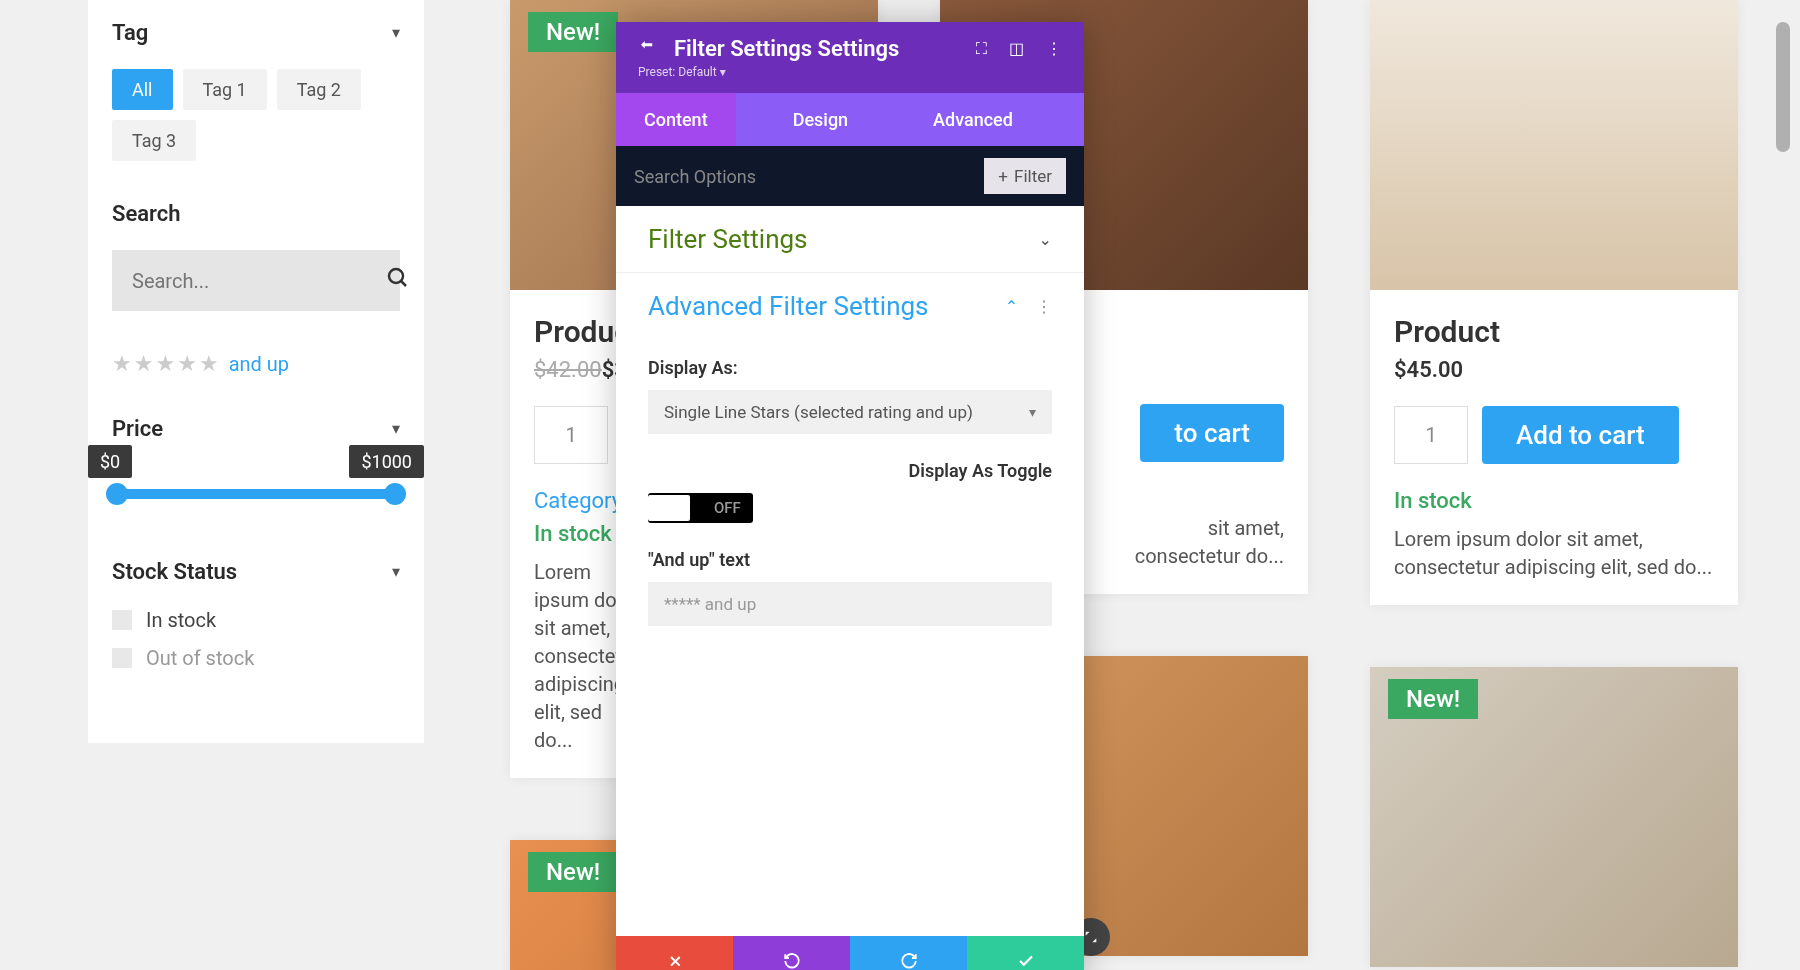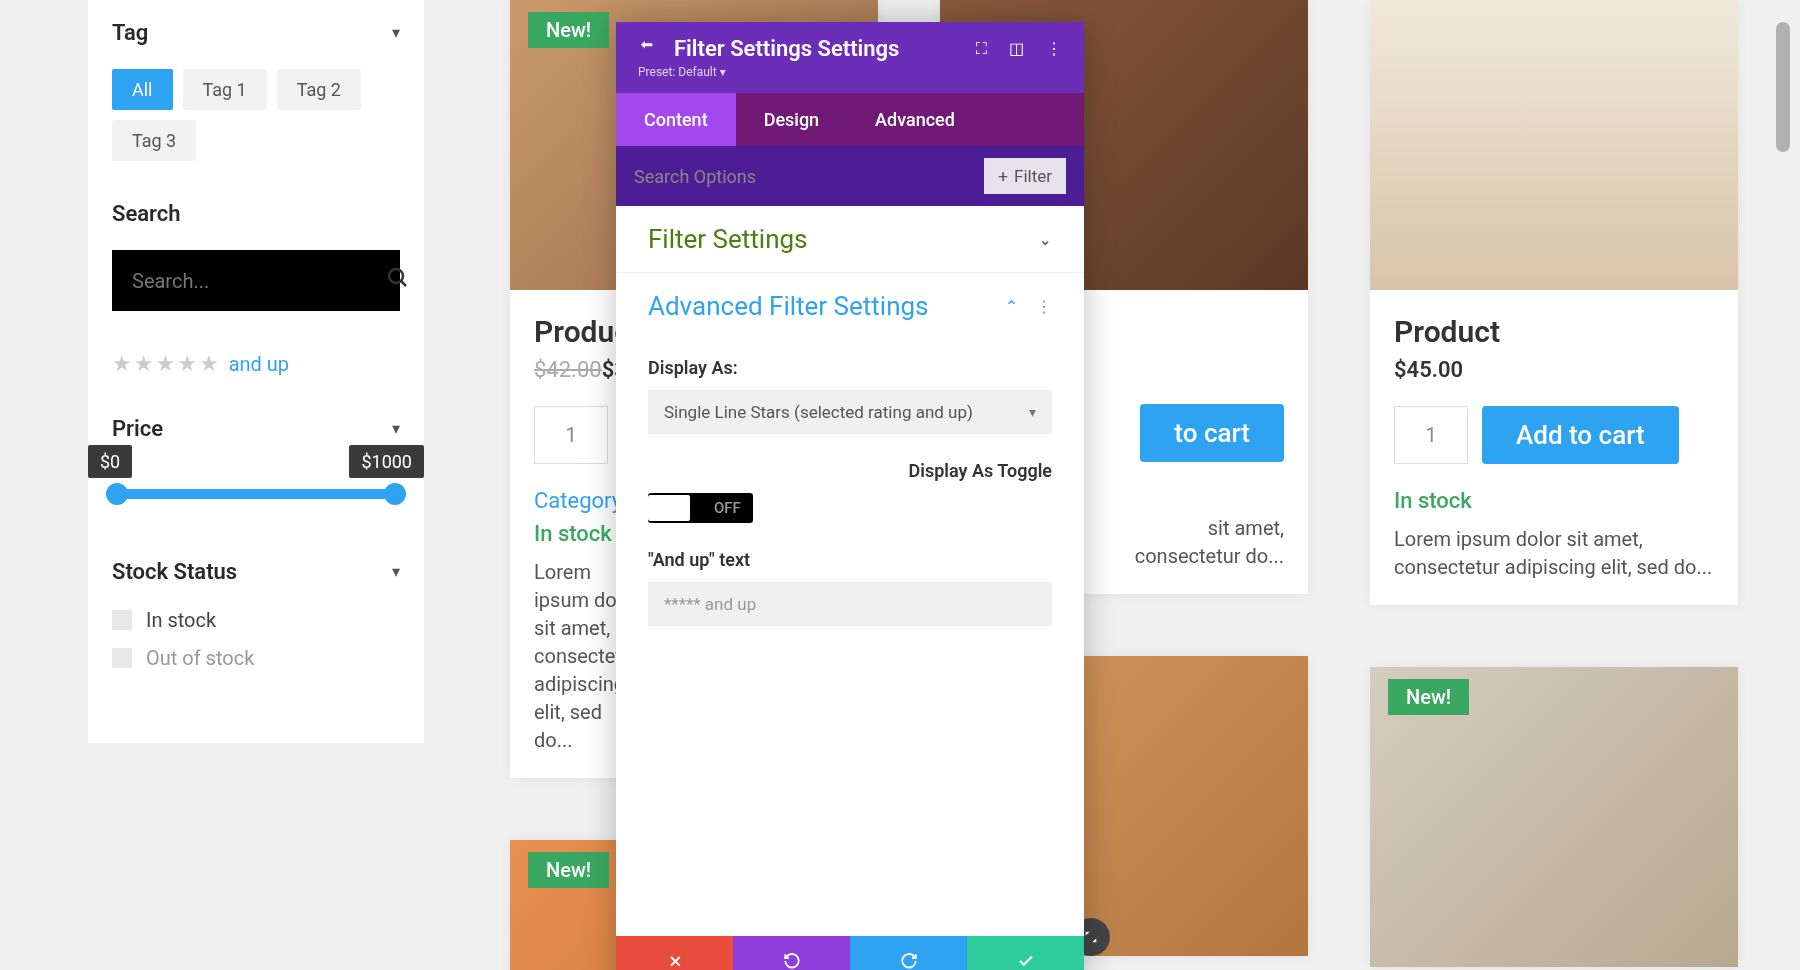--- a/index.html
+++ b/index.html
@@ -9,21 +9,21 @@
 .sidebar { position: absolute; left: 88px; top: 0; width: 336px; background: #fff; padding: 20px 24px; height: 743px; }
 .sidebar-section { margin-bottom: 40px; }
 .section-header { display: flex; justify-content: space-between; align-items: center; margin-bottom: 24px; }
 .section-title { font-size: 22px; font-weight: 600; color: #2a2a2a; }
 .chevron { color: #555; font-size: 16px; }
 
 .tag-row { display: flex; flex-wrap: wrap; gap: 10px; }
 .tag-chip { background: #f2f2f2; color: #555; padding: 10px 20px; font-size: 18px; border-radius: 2px; cursor: pointer; }
 .tag-chip.active { background: #2ea3f2; color: #fff; }
 
-.search-box { background: #000000; display: flex; align-items: center; padding: 16px 20px; }
+.search-box { background: #e5e5e5; display: flex; align-items: center; padding: 16px 20px; }
 .search-input { border: none; background: transparent; flex: 1; font-size: 20px; color: #777; outline: none; }
 .search-icon { color: #333; font-size: 22px; }
 
 .rating-row { display: flex; align-items: center; gap: 10px; }
 .stars { display: flex; gap: 2px; }
 .star { color: #ccc; font-size: 22px; }
 .rating-text { color: #2ea3f2; font-size: 20px; }
 
 .price-slider-area { position: relative; margin-top: 40px; }
 .price-label { background: #3a3a3a; color: #fff; padding: 6px 12px; font-size: 18px; border-radius: 2px; position: absolute; top: -44px; }
@@ -37,21 +37,21 @@
 .stock-option { display: flex; align-items: center; gap: 14px; margin-bottom: 14px; }
 .checkbox-sq { width: 20px; height: 20px; background: #e8e8e8; }
 .stock-label { font-size: 20px; color: #444; }
 .stock-label.dim { color: #999; }
 
 
 .products { position: absolute; left: 510px; top: 0; display: flex; gap: 62px; }
 .product-col { display: flex; flex-direction: column; gap: 62px; }
 .product-card { width: 368px; background: #fff; box-shadow: 0 0 12px rgba(0,0,0,0.06); }
 .product-image { width: 100%; height: 290px; background: #e8e0d8; position: relative; }
-.new-badge { position: absolute; top: 12px; left: 18px; background: #3aa860; color: #fff; padding: 6px 18px; font-size: 20px; font-weight: 500; }
+.new-badge { position: absolute; top: 12px; left: 18px; background: #3aa860; color: #fff; padding: 6px 18px; font-size: 24px; font-weight: 500; }
 .product-body { padding: 24px; }
 .product-title { font-size: 30px; font-weight: 600; color: #333; margin-bottom: 8px; }
 .product-price { font-size: 22px; margin-bottom: 24px; }
 .price-old { color: #aaa; text-decoration: line-through; }
 .price-new { color: #333; font-weight: 600; }
 .cart-row { display: flex; gap: 14px; margin-bottom: 24px; }
 .qty-input { width: 74px; height: 58px; border: 1px solid #ddd; text-align: center; font-size: 20px; color: #888; display:flex; align-items:center; justify-content:center; }
 .add-cart-btn { background: #2ea3f2; color: #fff; border: none; padding: 0 34px; height: 58px; font-size: 26px; font-weight: 500; border-radius: 4px; cursor: pointer; }
 .category-link { color: #2ea3f2; font-size: 22px; margin-bottom: 8px; display: block; }
 .stock-status { color: #3aa860; font-size: 22px; font-weight: 500; margin-bottom: 12px; }
@@ -66,25 +66,25 @@
 
 
 .modal { position: absolute; left: 616px; top: 22px; width: 468px; background: #fff; box-shadow: 0 0 30px rgba(0,0,0,0.25); z-index: 100; }
 .modal-header { background: #6c2eb9; color: #fff; padding: 14px 22px; }
 .modal-header-top { display: flex; align-items: center; gap: 18px; }
 .modal-title { font-size: 22px; font-weight: 600; flex: 1; }
 .header-icons { display: flex; gap: 22px; align-items: center; }
 .header-icon { color: #fff; font-size: 16px; cursor: pointer; }
 .preset-row { font-size: 12px; margin-top: 4px; color: #e0d0f0; }
 
-.modal-tabs { background: #701a75; display: flex; }
+.modal-tabs { background: #8b5cf6; display: flex; gap: 29px; }
 .modal-tab { padding: 16px 28px; color: #fff; font-size: 18px; font-weight: 500; cursor: pointer; }
 .modal-tab.active { background: #a348ef; }
 
-.search-filter-row { background: #4c1d95; display: flex; align-items: center; justify-content: space-between; padding: 12px 18px; }
+.search-filter-row { background: #0f172a; display: flex; align-items: center; justify-content: space-between; padding: 12px 18px; }
 .search-options-text { color: #888; font-size: 18px; }
 .filter-btn { background: #e6e3ea; padding: 8px 14px; color: #555; font-size: 17px; display: flex; align-items: center; gap: 6px; cursor: pointer; }
 
 .settings-section { padding: 18px 32px; border-bottom: 1px solid #eee; display:flex; justify-content:space-between; align-items:center; }
 .settings-section-title { font-size: 26px; color: #4d7c0f; font-weight: 400; }
 .settings-section-title.active { color: #2ea3f2; }
 .section-caret { color: #555; }
 .section-menu { color: #888; margin-left: 14px; }
 
 .settings-body { padding: 0 32px 30px; }

